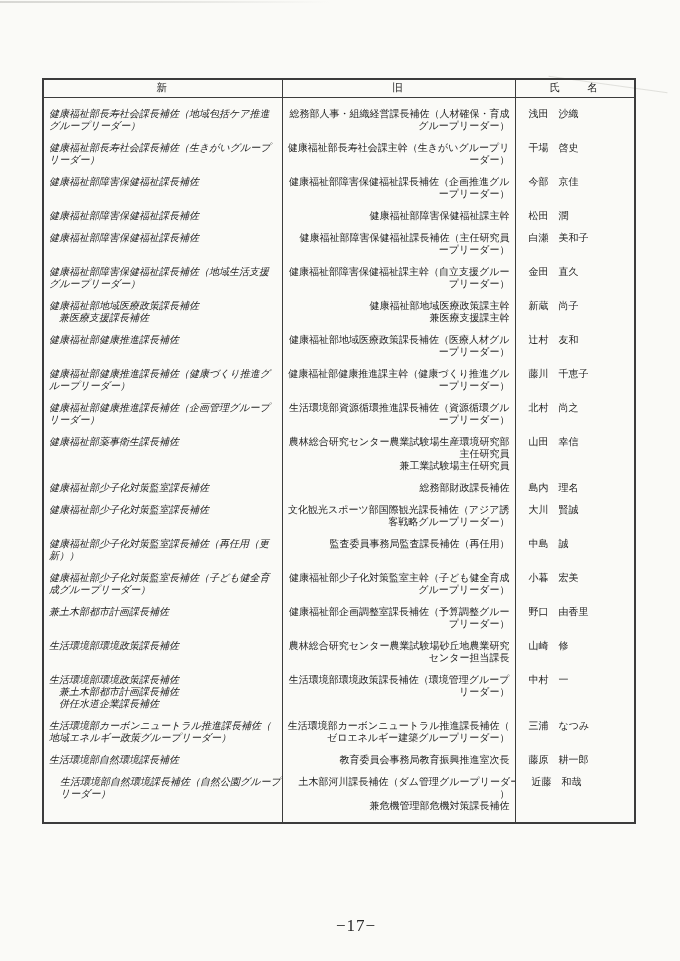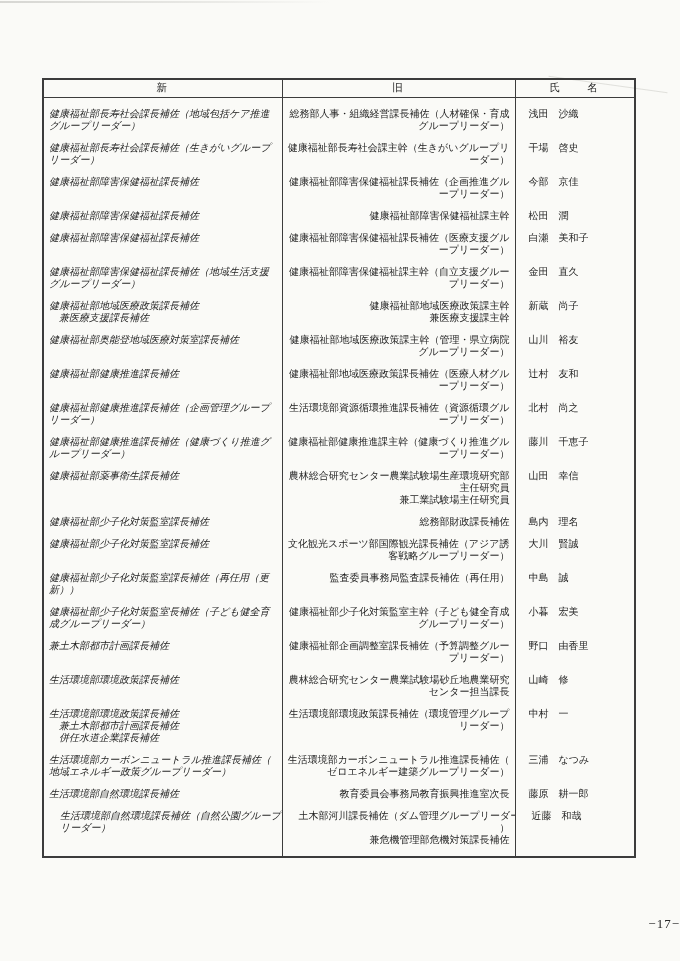--- a/index.html
+++ b/index.html
@@ -48,22 +48,22 @@
   }
   tbody tr:last-child td { padding-bottom:10px;padding-left:16px; }
   td.col-new  { border-right:1px solid #3c3c3c;font-style:italic; }
   td.col-old  { border-right:1px solid #3c3c3c;text-align:right; }
   th.col-new  { border-right:1px solid #3c3c3c; }
   th.col-old  { border-right:1px solid #3c3c3c; }
   td.col-name { padding-left:13px;margin-left:48px; }
   .page-number {
     position:absolute;
     left:0; right:0; top:916px;
-    text-align:right;
-    font-size:13px;
+    text-align:center;
+    font-size:17px;
     letter-spacing:1px;
     color:#262626;
     margin-left:32px;
   }
 </style>
 </head>
 <body>
 
 <div class="page">
   <div class="scan-streak-top"></div>
@@ -103,63 +103,57 @@
 ープリーダー）</td>
           <td class="col-name">今部　京佳</td>
         </tr>
         <tr>
           <td class="col-new">健康福祉部障害保健福祉課長補佐</td>
           <td class="col-old">健康福祉部障害保健福祉課主幹</td>
           <td class="col-name">松田　潤</td>
         </tr>
         <tr>
           <td class="col-new">健康福祉部障害保健福祉課長補佐</td>
-          <td class="col-old">健康福祉部障害保健福祉課長補佐（医療支援グル
+          <td class="col-old">健康福祉部障害保健福祉課長補佐（主任研究員
 ープリーダー）</td>
           <td class="col-name">白瀬　美和子</td>
         </tr>
         <tr>
           <td class="col-new">健康福祉部障害保健福祉課長補佐（地域生活支援
 グループリーダー）</td>
           <td class="col-old">健康福祉部障害保健福祉課主幹（自立支援グルー
 プリーダー）</td>
           <td class="col-name">金田　直久</td>
         </tr>
         <tr>
           <td class="col-new">健康福祉部地域医療政策課長補佐
 　兼医療支援課長補佐</td>
           <td class="col-old">健康福祉部地域医療政策課主幹
 　兼医療支援課主幹</td>
           <td class="col-name">新蔵　尚子</td>
         </tr>
         <tr>
-          <td class="col-new">健康福祉部奥能登地域医療対策室課長補佐</td>
-          <td class="col-old">健康福祉部地域医療政策課主幹（管理・県立病院
-グループリーダー）</td>
-          <td class="col-name">山川　裕友</td>
-        </tr>
-        <tr>
           <td class="col-new">健康福祉部健康推進課長補佐</td>
           <td class="col-old">健康福祉部地域医療政策課長補佐（医療人材グル
 ープリーダー）</td>
           <td class="col-name">辻村　友和</td>
-        </tr>
-        <tr>
-          <td class="col-new">健康福祉部健康推進課長補佐（企画管理グループ
-リーダー）</td>
-          <td class="col-old">生活環境部資源循環推進課長補佐（資源循環グル
-ープリーダー）</td>
-          <td class="col-name">北村　尚之</td>
         </tr>
         <tr>
           <td class="col-new">健康福祉部健康推進課長補佐（健康づくり推進グ
 ループリーダー）</td>
           <td class="col-old">健康福祉部健康推進課主幹（健康づくり推進グル
 ープリーダー）</td>
           <td class="col-name">藤川　千恵子</td>
+        </tr>
+        <tr>
+          <td class="col-new">健康福祉部健康推進課長補佐（企画管理グループ
+リーダー）</td>
+          <td class="col-old">生活環境部資源循環推進課長補佐（資源循環グル
+ープリーダー）</td>
+          <td class="col-name">北村　尚之</td>
         </tr>
         <tr>
           <td class="col-new">健康福祉部薬事衛生課長補佐</td>
           <td class="col-old">農林総合研究センター農業試験場生産環境研究部
 主任研究員
 　兼工業試験場主任研究員</td>
           <td class="col-name">山田　幸信</td>
         </tr>
         <tr>
           <td class="col-new">健康福祉部少子化対策監室課長補佐</td>

